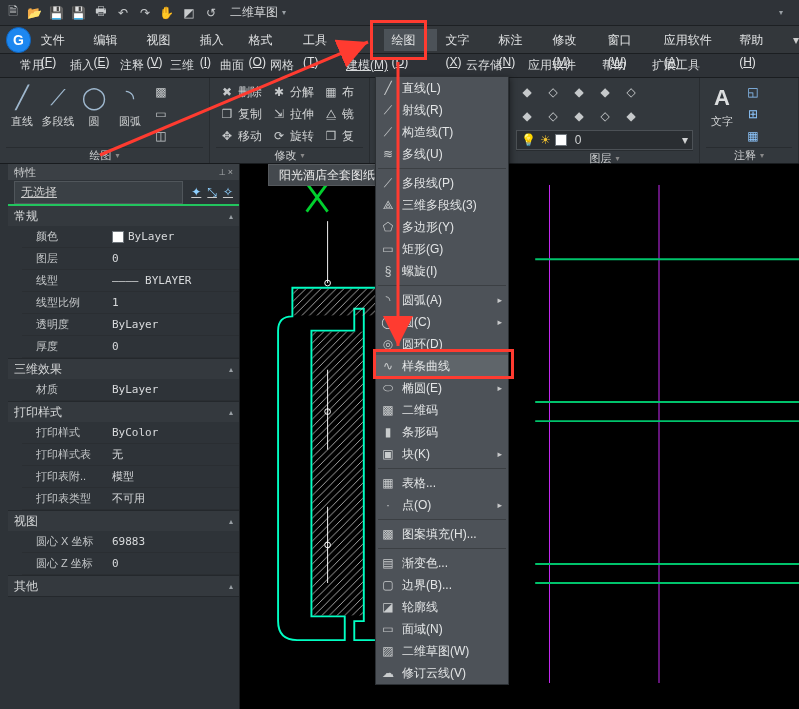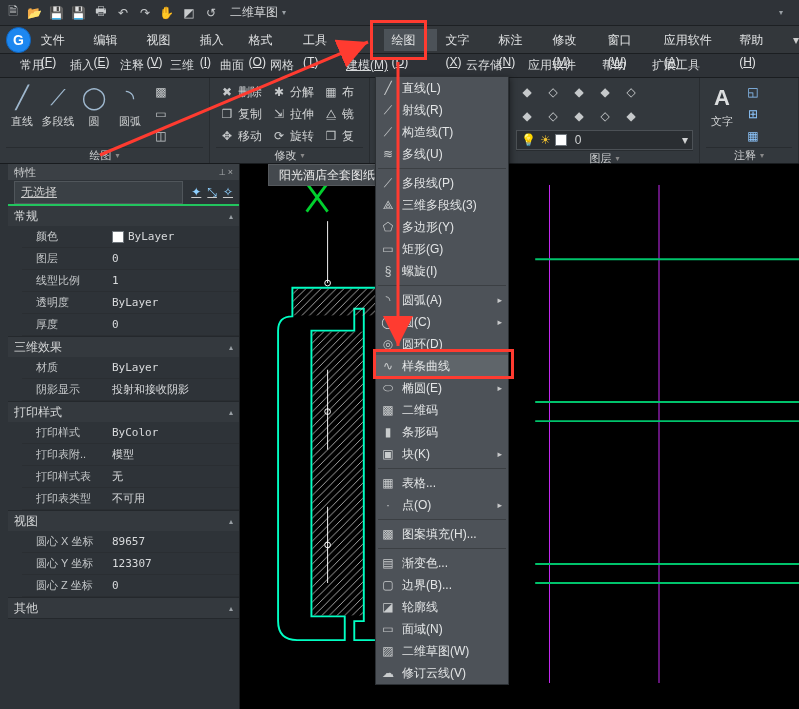--- a/index.html
+++ b/index.html
@@ -329,20 +329,24 @@
           </div>
           <div class="row">
             <div class="k">颜色</div>
             <div class="v"><span class="colorchip" style="background:#ffffff"></span>ByLayer</div>
           </div>
           <div class="row">
             <div class="k">图层</div>
             <div class="v">0</div>
           </div>
           <div class="row">
+            <div class="k">线型</div>
+            <div class="v">———— BYLAYER</div>
+          </div>
+          <div class="row">
             <div class="k">线型比例</div>
             <div class="v">1</div>
           </div>
           <div class="row">
             <div class="k">透明度</div>
             <div class="v">ByLayer</div>
           </div>
           <div class="row">
             <div class="k">厚度</div>
             <div class="v">0</div>
@@ -350,59 +354,51 @@
         </div>
         <div class="grp">
           <div class="ghdr">
             <span>三维效果</span>
             <span class="tri">▴</span>
           </div>
           <div class="row">
             <div class="k">材质</div>
             <div class="v">ByLayer</div>
           </div>
-          <div class="row">
-            <div class="k">阴影显示</div>
-            <div class="v">投射和接收阴影</div>
-          </div>
         </div>
         <div class="grp">
           <div class="ghdr">
             <span>打印样式</span>
             <span class="tri">▴</span>
           </div>
           <div class="row">
             <div class="k">打印样式</div>
             <div class="v">ByColor</div>
           </div>
           <div class="row">
+            <div class="k">打印样式表</div>
+            <div class="v">无</div>
+          </div>
+          <div class="row">
             <div class="k">打印表附..</div>
             <div class="v">模型</div>
-          </div>
-          <div class="row">
-            <div class="k">打印样式表</div>
-            <div class="v">无</div>
           </div>
           <div class="row">
             <div class="k">打印表类型</div>
             <div class="v">不可用</div>
           </div>
         </div>
         <div class="grp">
           <div class="ghdr">
             <span>视图</span>
             <span class="tri">▴</span>
           </div>
           <div class="row">
             <div class="k">圆心 X 坐标</div>
-            <div class="v">89657</div>
-          </div>
-          <div class="row">
-            <div class="k">圆心 Y 坐标</div>
-            <div class="v">123307</div>
+            <div class="v">69883</div>
           </div>
           <div class="row">
             <div class="k">圆心 Z 坐标</div>
             <div class="v">0</div>
           </div>
         </div>
         <div class="grp">
           <div class="ghdr">
             <span>其他</span>
             <span class="tri">▴</span>

